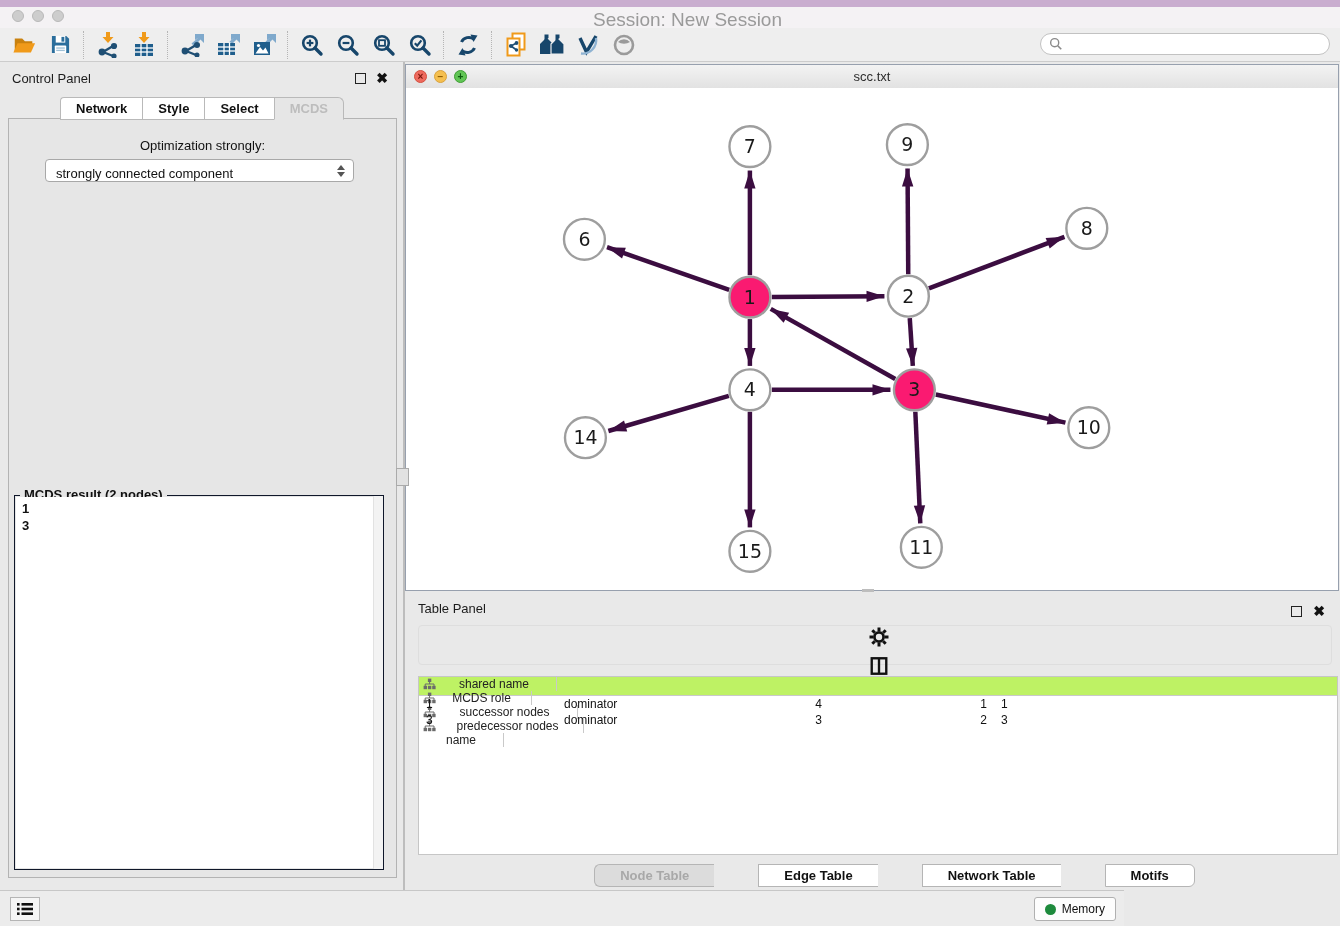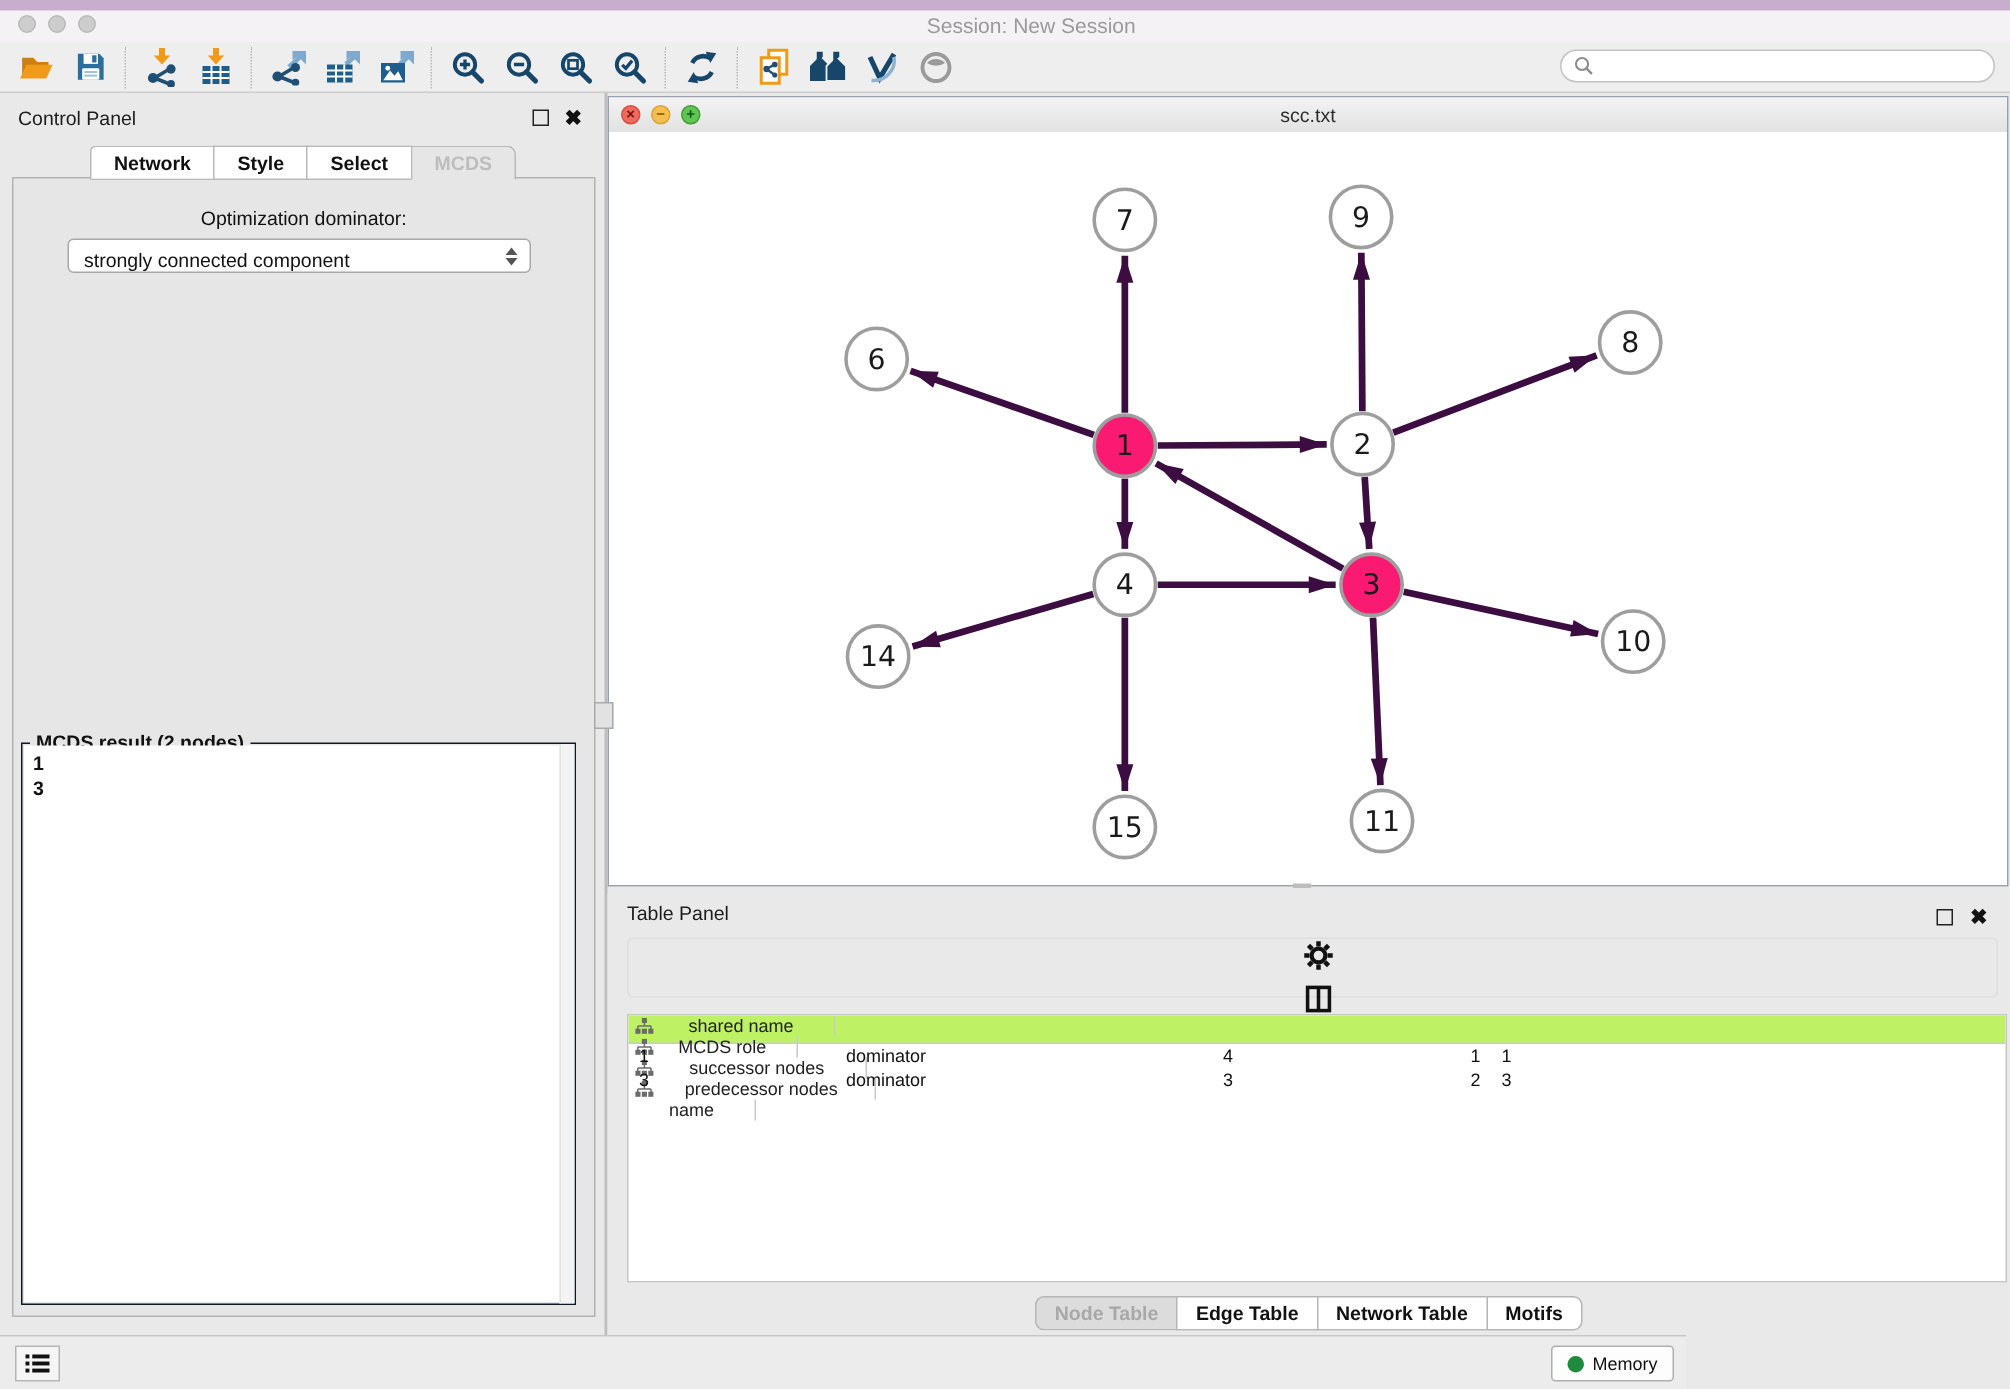--- a/index.html
+++ b/index.html
@@ -3,21 +3,21 @@
 <meta charset="utf-8">
 <style>
   html,body{margin:0;padding:0;background:#e9e9e9;font-family:"Liberation Sans",sans-serif;-webkit-font-smoothing:antialiased;}
   .app{position:relative;width:1340px;height:926px;background:#e9e9e9;overflow:hidden;}
 
   
   .mac-titlebar{position:absolute;left:0;top:0;width:1340px;height:28px;background:#f4f2f4;border-bottom:1px solid #cfcfcf;}
   .accent-strip{position:absolute;left:0;top:0;width:100%;height:7px;background:#c9adcf;}
   .lights{position:absolute;left:12px;top:10px;display:flex;gap:8px;}
   .light{width:12px;height:12px;border-radius:50%;background:#cdcdcd;border:1px solid #b9b9b9;box-sizing:border-box;}
-  .mac-title{position:absolute;left:0;right:0;top:9px;text-align:center;font-size:14px;color:#9a9a9a;margin-left:35px;}
+  .mac-title{position:absolute;left:0;right:0;top:9px;text-align:center;font-size:19px;color:#9a9a9a;margin-left:35px;}
 
   
   .toolbar{position:absolute;left:0;top:28px;width:1340px;height:34px;background:#eeeeee;border-bottom:1px solid #cccccc;display:flex;align-items:center;padding-left:6px;box-sizing:border-box;}
   .tb-icon{width:36px;height:30px;display:flex;align-items:center;justify-content:center;flex:0 0 auto;}
   .tb-sep{width:1px;height:28px;border-left:1px dotted #b5b5b5;margin:0 5px;flex:0 0 auto;}
   .search-wrap{position:absolute;right:10px;top:5px;width:290px;height:22px;background:#ffffff;border:1px solid #c2c2c2;border-radius:12px;display:flex;align-items:center;padding-left:8px;box-sizing:border-box;}
   .search-wrap input{border:none;outline:none;background:transparent;font-size:12px;width:250px;font-family:"Liberation Sans",sans-serif;}
 
   
   .control-panel{position:absolute;left:0;top:62px;width:404px;height:828px;background:#e9e9e9;}
@@ -69,21 +69,21 @@
   .fx-label{font-family:"DejaVu Serif",serif;font-style:italic;font-size:17px;color:#9a9a9a;}
   .node-table{position:absolute;left:13px;right:2px;top:80px;bottom:35px;background:#ffffff;border:1px solid #c6c6c6;box-sizing:border-box;overflow:hidden;}
   .t-head{display:flex;height:18px;background:#bef264;border-bottom:1px solid #c9c9c9;flex-direction:column;}
   .th{display:flex;align-items:center;padding:0 4px;border-right:1px solid #c9c9c9;box-sizing:border-box;font-size:12px;color:#222;flex:0 0 auto;}
   .th-lab{flex:1;text-align:center;white-space:nowrap;}
   .th-fill{flex:1;background:#f7f7f7;}
   .tree-ic{width:13px;height:12px;flex:0 0 auto;}
   .tr{display:flex;height:16px;align-items:center;}
   .td{font-size:12px;color:#111;box-sizing:border-box;padding:0 7px;white-space:nowrap;flex:0 0 auto;}
   .t-tabs{position:absolute;left:0;right:0;bottom:3px;display:flex;justify-content:center;}
-  .btab{padding:3px 12px;font-size:13px;font-weight:bold;color:#111;background:#ffffff;border:1px solid #b5b5b5;border-right:none;}
+  .btab{padding:3px 25px;font-size:13px;font-weight:bold;color:#111;background:#ffffff;border:1px solid #b5b5b5;border-right:none;margin-left:44px;}
   .btab:first-child{border-top-left-radius:6px;border-bottom-left-radius:6px;}
   .btab:last-child{border-right:1px solid #b5b5b5;border-top-right-radius:6px;border-bottom-right-radius:6px;}
   .btab.sel{background:#dcdcdc;color:#a8a8a8;}
 
   
   .status-bar{position:absolute;left:0;top:890px;width:1124px;height:36px;background:#ececec;border-top:1px solid #c7c7c7;}
   .console-btn{position:absolute;left:10px;top:6px;width:30px;height:24px;background:#f5f5f5;border:1px solid #b5b5b5;display:flex;align-items:center;justify-content:center;box-sizing:border-box;}
   .memory-btn{position:absolute;right:8px;top:6px;height:24px;padding:0 10px;background:#fdfdfd;border:1px solid #b0b0b0;border-radius:3px;display:flex;align-items:center;gap:6px;font-size:12px;color:#111;box-sizing:border-box;}
   .mem-dot{width:11px;height:11px;border-radius:50%;}
 </style>
@@ -259,21 +259,21 @@
       <span class="float-btn" style="right:38px;"></span>
       <span class="close-x" style="right:16px;">✖</span>
     </div>
     <div class="cp-tabs">
         <div class="ctab">Network</div>
         <div class="ctab">Style</div>
         <div class="ctab">Select</div>
         <div class="ctab sel">MCDS</div>
       </div>
     <div class="cp-box">
-      <div class="opt-label">Optimization dominator:</div>
+      <div class="opt-label">Optimization strongly:</div>
       <div class="crit-select">
         <span>strongly connected component</span>
         <span class="spinner">
             <span class="sp-up"></span>
             <span class="sp-dn"></span>
           </span>
       </div>
       <div class="result-box">
         <div class="result-legend">MCDS result (2 nodes)</div>
         <div class="result-area">

